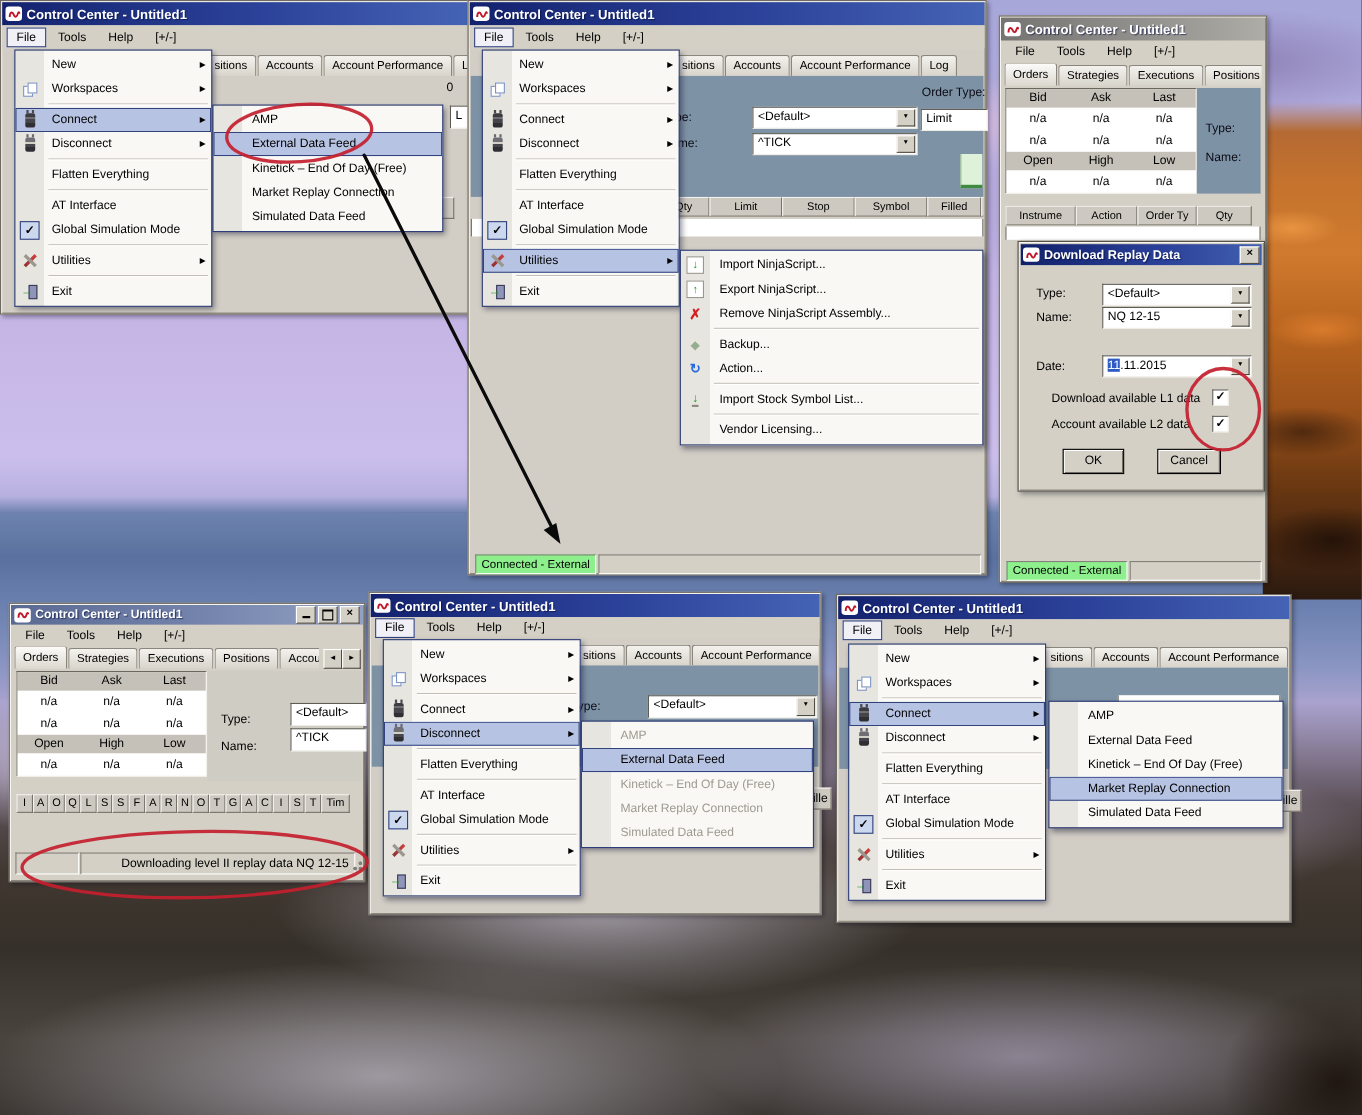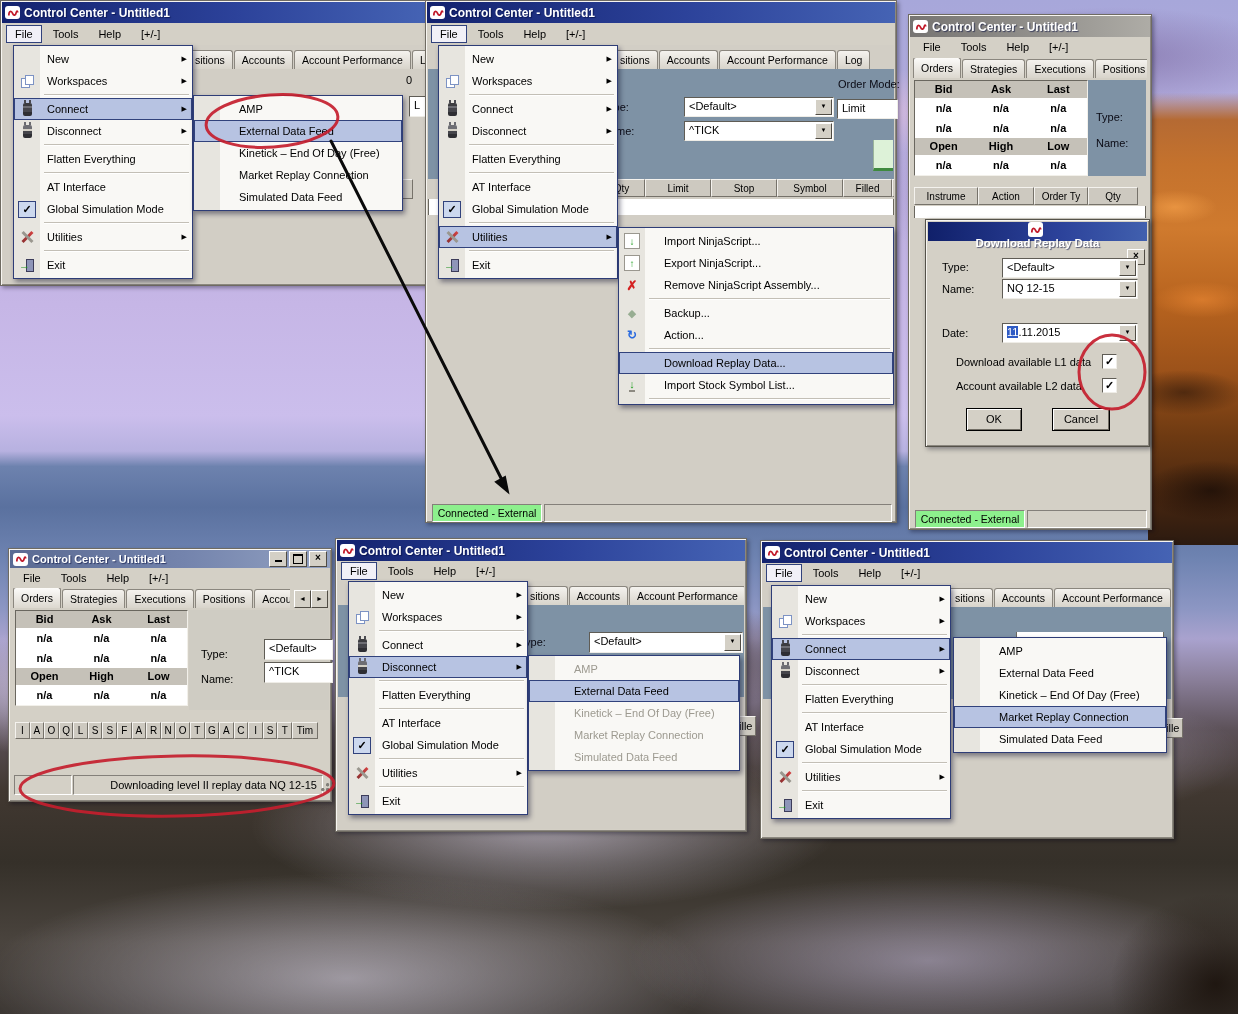--- a/index.html
+++ b/index.html
@@ -70,21 +70,21 @@
   .dd,.sm{position:absolute;background:linear-gradient(90deg,#e7e5df 0 26px,#f9f8f5 26px);
     border:1px solid #2e3d77;box-shadow:2px 3px 5px rgba(10,10,40,.45);padding:2px 0;z-index:30;}
   .mi{position:relative;display:flex;align-items:center;height:22px;font-size:11px;color:#000;}
   .mi .gut{flex:0 0 26px;display:flex;align-items:center;justify-content:center;}
   .mi .lbl{flex:1;padding-left:7px;white-space:nowrap;overflow:hidden;}
   .mi .arr{position:absolute;right:5px;font-size:7px;color:#000;}
   .mi.hl{background:#b7c3e2;box-shadow:inset 0 0 0 1px #31427c;}
   .mi.dis .lbl{color:#9d9a90;}
   .sep{height:6px;position:relative;}
   .sep:after{content:"";position:absolute;left:30px;right:3px;top:2px;border-top:1px solid #c3bfb6;border-bottom:1px solid #fff;}
-  .sm .mi .lbl{padding-left:19px;}
+  .sm .mi .lbl{padding-left:9px;}
   
   .ic{position:relative;display:inline-block;}
   .ic-copy{width:13px;height:13px;}
   .ic-copy:before{content:"";position:absolute;left:0;top:3px;width:7px;height:8px;background:#fff;border:1px solid #7d93c4;}
   .ic-copy:after{content:"";position:absolute;left:4px;top:0;width:7px;height:8px;background:#fff;border:1px solid #7d93c4;}
   .ic-plug{width:9px;height:13px;background:linear-gradient(180deg,#3c3c40 0 3px,#6e6e74 3px 5px,#45454b 5px 9px,#2e2e33 9px);border-radius:2px;}
   .ic-plug:before{content:"";position:absolute;top:-3px;left:1px;width:2px;height:3px;background:#4a4a50;box-shadow:5px 0 0 #4a4a50;}
   .ic-unplug{width:9px;height:13px;background:linear-gradient(180deg,#6e6e74 0 4px,#d4d0c6 4px 6px,#45454b 6px 9px,#2e2e33 9px);border-radius:2px;}
   .ic-unplug:before{content:"";position:absolute;top:-3px;left:1px;width:2px;height:3px;background:#6a6a70;box-shadow:5px 0 0 #6a6a70;}
   .gsm-box{width:16px;height:15px;background:#ccd8ee;border:1px solid #31427c;display:inline-flex;
@@ -95,21 +95,21 @@
   .ic-exit{width:14px;height:13px;}
   .ic-exit:before{content:"";position:absolute;right:0;top:0;width:8px;height:13px;background:#8e95b8;border:1px solid #3c3c5a;box-sizing:border-box;}
   .ic-exit .xarr{position:absolute;left:-1px;top:0px;color:#1f8f1f;font-weight:bold;font-size:11px;}
   .mini-btn{width:14px;height:14px;background:#fff;border:1px solid #9a978f;display:inline-flex;align-items:center;justify-content:center;
     font-size:10px;font-weight:bold;}
   .green{color:#1f9f1f;} .red-x{color:#d42020;font-size:13px;font-weight:bold;}
   .gem{color:#97ad92;font-size:11px;} .cycle{color:#2a6adf;font-size:12px;font-weight:bold;}
   .tray{border-bottom:2px solid #8d8a82;}
   
   .mkt{position:absolute;background:#fff;border:1px solid;border-color:#6a675f #f2f0ea #f2f0ea #6a675f;font-size:11px;}
-  .mrow{display:flex;} .mrow>div{flex:1;text-align:center;overflow:hidden;font-weight:bold;}
+  .mrow{display:flex;} .mrow>div{flex:1;text-align:center;overflow:hidden;}
   .mhd{background:#c5c1b8;height:17px;line-height:17px;} .mvl{height:20px;line-height:20px;background:#fff;}
   .slate{position:absolute;background:#7e92a5;}
   .panel-gray{position:absolute;background:#cfccc3;}
   .flabel{position:absolute;font-size:11px;color:#000;white-space:nowrap;}
   .flabel.onslate{color:#0a0a14;}
   .combo{position:absolute;background:#fff;border:1px solid;border-color:#5f5c55 #efede7 #efede7 #5f5c55;
     font-size:11px;line-height:16px;padding-left:4px;white-space:nowrap;overflow:hidden;}
   .cbtn{position:absolute;right:1px;top:1px;bottom:1px;width:15px;background:#d4d0c6;
     border:1px solid;border-color:#fff #504c44 #504c44 #fff;font-size:6px;text-align:center;line-height:13px;color:#000;}
   .ghrow{position:absolute;display:flex;overflow:hidden;}
@@ -126,21 +126,21 @@
     font-size:10.5px;text-align:center;line-height:16px;color:#000;}
   .stext{font-size:11px;text-align:right;padding-right:5px;line-height:16px;overflow:hidden;white-space:nowrap;}
   .grip{position:absolute;width:12px;height:12px;background-image:
     radial-gradient(circle at 80% 80%, #82807a 1.4px, transparent 2px),
     radial-gradient(circle at 80% 40%, #82807a 1.4px, transparent 2px),
     radial-gradient(circle at 40% 80%, #82807a 1.4px, transparent 2px);}
   
   .dlg{position:absolute;background:#d4d0c6;border:1px solid #55524a;
     box-shadow:inset 1px 1px 0 #f7f5f1, inset -1px -1px 0 #8b877f, 2px 2px 5px rgba(0,0,20,.4);z-index:20;}
   .dtitle{position:absolute;left:2px;top:2px;right:2px;height:19px;display:flex;align-items:center;
-    background:linear-gradient(90deg,#10206a,#2c429a 60%,#4160ae);color:#fff;font-size:11.5px;font-weight:bold;padding:0 2px;flex-direction:column;}
+    background:linear-gradient(90deg,#10206a,#2c429a 60%,#4160ae);color:#fff;font-size:11.5px;font-weight:bold;padding:0 2px;}
   .btn{position:absolute;background:#d4d0c6;border:1px solid #000;
     box-shadow:inset 1px 1px 0 #fff, inset -1px -1px 0 #716d64;font-size:11px;text-align:center;}
   .cbx{position:absolute;width:13px;height:13px;background:#fff;border:1px solid;
     border-color:#5f5c55 #efede7 #efede7 #5f5c55;font-size:11px;font-weight:bold;line-height:12px;text-align:center;}
   .sel{background:#2f5bc4;color:#fff;}
   .gcell{position:absolute;background:#ddf2d8;border-bottom:3px solid #3f8a3f;border-left:1px solid #9ab49a;}
   .frag{position:absolute;font-size:11px;color:#000;white-space:nowrap;}
   .anno{position:absolute;left:0;top:0;z-index:90;pointer-events:none;}
 </style>
 </head>
@@ -282,21 +282,21 @@
       <span class="mitem">[+/-]</span>
     </div>
     <div class="client" style="left:2px;top:44px;width:466px;height:475px;"></div>
     <div class="tabs" style="left:186px;top:48px;width:282px;">
       <span class="tab">sitions</span>
       <span class="tab">Accounts</span>
       <span class="tab">Account Performance</span>
       <span class="tab">Log</span>
     </div>
     <div class="slate" style="left:2px;top:68px;width:466px;height:110px;"></div>
-    <span class="flabel onslate" style="left:412px;top:77px;">Order Mode:</span>
+    <span class="flabel onslate" style="left:412px;top:77px;">Order Type:</span>
     <span class="flabel onslate" style="left:176px;top:100px;">Type:</span>
     <div class="combo" style="left:258px;top:96px;width:144px;height:18px;"><span>&lt;Default&gt;</span><span class="cbtn">▼</span></div>
     <div class="combo" style="left:411px;top:98px;width:55px;height:18px;"><span>Limit</span></div>
     <span class="flabel onslate" style="left:176px;top:124px;">Name:</span>
     <div class="combo" style="left:258px;top:120px;width:144px;height:18px;"><span>^TICK</span><span class="cbtn">▼</span></div>
     <div class="gcell" style="left:447px;top:139px;width:19px;height:28px;"></div>
     <div class="ghrow" style="left:172px;top:178px;width:296px;">
       <span class="gh" style="width:37px;">Qty</span>
       <span class="gh" style="width:56px;">Limit</span>
       <span class="gh" style="width:56px;">Stop</span>
@@ -399,31 +399,31 @@
           </span>
           <span class="lbl">Backup...</span>
         </div>
       <div class="mi">
           <span class="gut">
             <span class="cycle">↻</span>
           </span>
           <span class="lbl">Action...</span>
         </div>
       <div class="sep"></div>
-      <div class="mi hl">
-          <span class="gut"></span>
-          <span class="lbl">Download Replay Data...</span>
-        </div>
       <div class="mi">
           <span class="gut">
             <span class="green tray">↓</span>
           </span>
           <span class="lbl">Import Stock Symbol List...</span>
         </div>
       <div class="sep"></div>
+      <div class="mi">
+          <span class="gut"></span>
+          <span class="lbl">Vendor Licensing...</span>
+        </div>
     </div>
     <div class="badge" style="left:6px;top:503px;width:108px;">Connected - External</div>
     <div class="sseg" style="left:118px;top:503px;width:346px;"></div>
   </div>
 
   <div class="win" style="left:908px;top:14px;width:242px;height:514px;">
     <div class="tbar gray">
       <span class="tlogo">
           <svg width="12" height="10" viewBox="0 0 14 12">
             <path d="M2 9 C2 3 5 3 6.5 6.5 C8 10 10 9 11 5 C11.5 3.2 12.6 3.4 12.6 5.4" stroke="#c01828" fill="none" stroke-width="2.1"></path>

